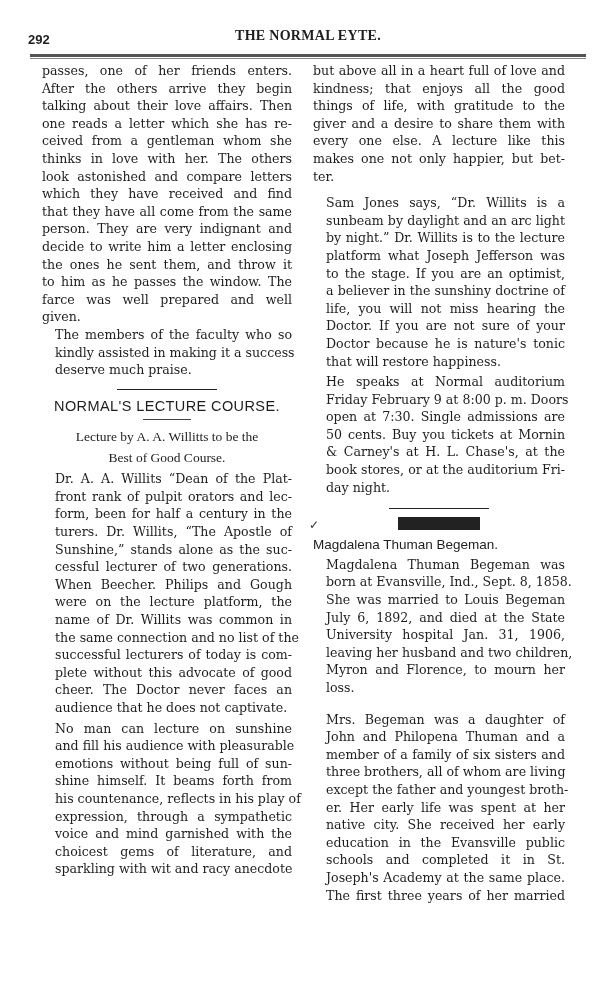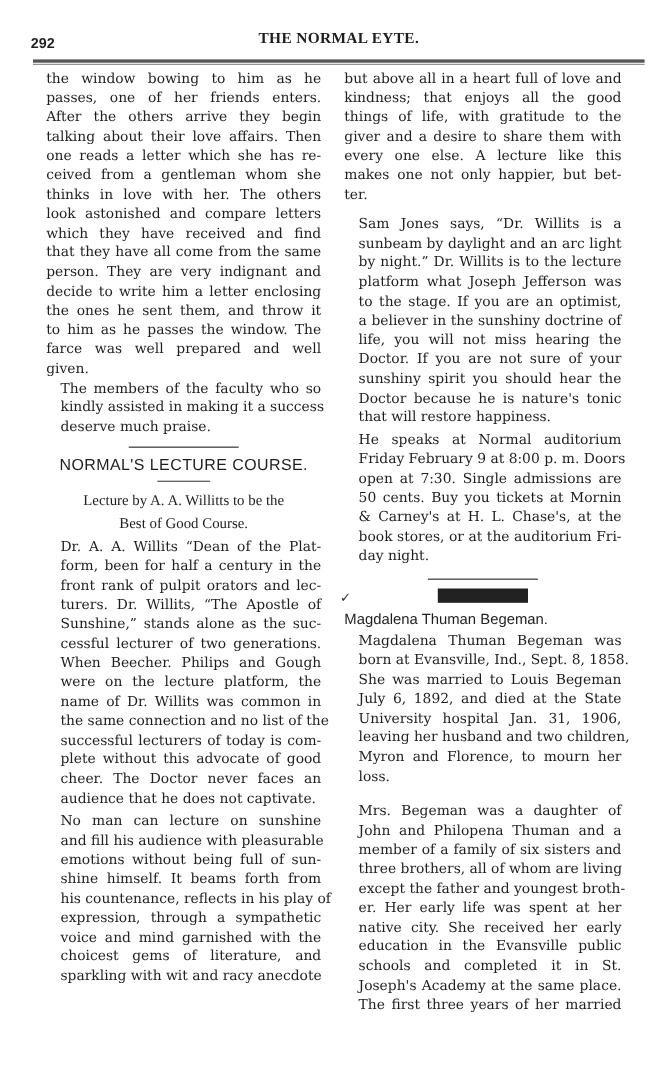--- a/index.html
+++ b/index.html
@@ -56,21 +56,20 @@
 <body>
 
 <div class="header">
   <span class="page-num">292</span>
   <div class="running-title">THE NORMAL EYTE.</div>
 </div>
 <div class="header-rule"></div>
 
 <div class="col col-left">
   <p>
-    <span class="line">the window bowing to him as he</span>
     <span class="line">passes, one of her friends enters.</span>
     <span class="line">After the others arrive they begin</span>
     <span class="line">talking about their love affairs. Then</span>
     <span class="line">one reads a letter which she has re-</span>
     <span class="line">ceived from a gentleman whom she</span>
     <span class="line">thinks in love with her. The others</span>
     <span class="line">look astonished and compare letters</span>
     <span class="line">which they have received and find</span>
     <span class="line">that they have all come from the same</span>
     <span class="line">person. They are very indignant and</span>
@@ -87,22 +86,22 @@
   </p>
   <div class="rule-short"></div>
   <div class="section-title">NORMAL'S LECTURE COURSE.</div>
   <div class="rule-tiny"></div>
   <div class="subhead">
     <div>Lecture by A. A. Willitts to be the</div>
     <div>Best of Good Course.</div>
   </div>
   <p class="indent">
     <span class="line">Dr. A. A. Willits “Dean of the Plat-</span>
+    <span class="line">front rank of pulpit orators and lec-</span>
     <span class="line">form, been for half a century in the</span>
-    <span class="line">front rank of pulpit orators and lec-</span>
     <span class="line">turers. Dr. Willits, “The Apostle of</span>
     <span class="line">Sunshine,” stands alone as the suc-</span>
     <span class="line">cessful lecturer of two generations.</span>
     <span class="line">When Beecher. Philips and Gough</span>
     <span class="line">were on the lecture platform, the</span>
     <span class="line">name of Dr. Willits was common in</span>
     <span class="line">the same connection and no list of the</span>
     <span class="line">successful lecturers of today is com-</span>
     <span class="line">plete without this advocate of good</span>
     <span class="line">cheer. The Doctor never faces an</span>
@@ -133,21 +132,20 @@
   </p>
   <p class="indent" style="margin-top:9px;">
     <span class="line">Sam Jones says, “Dr. Willits is a</span>
     <span class="line">sunbeam by daylight and an arc light</span>
     <span class="line">by night.” Dr. Willits is to the lecture</span>
     <span class="line">platform what Joseph Jefferson was</span>
     <span class="line">to the stage. If you are an optimist,</span>
     <span class="line">a believer in the sunshiny doctrine of</span>
     <span class="line">life, you will not miss hearing the</span>
     <span class="line">Doctor. If you are not sure of your</span>
-    <span class="line">sunshiny spirit you should hear the</span>
     <span class="line">Doctor because he is nature's tonic</span>
     <span class="line last">that will restore happiness.</span>
   </p>
   <p class="indent" style="margin-top:3px;">
     <span class="line">He speaks at Normal auditorium</span>
     <span class="line">Friday February 9 at 8:00 p. m. Doors</span>
     <span class="line">open at 7:30. Single admissions are</span>
     <span class="line">50 cents. Buy you tickets at Mornin</span>
     <span class="line">&amp; Carney's at H. L. Chase's, at the</span>
     <span class="line">book stores, or at the auditorium Fri-</span>

